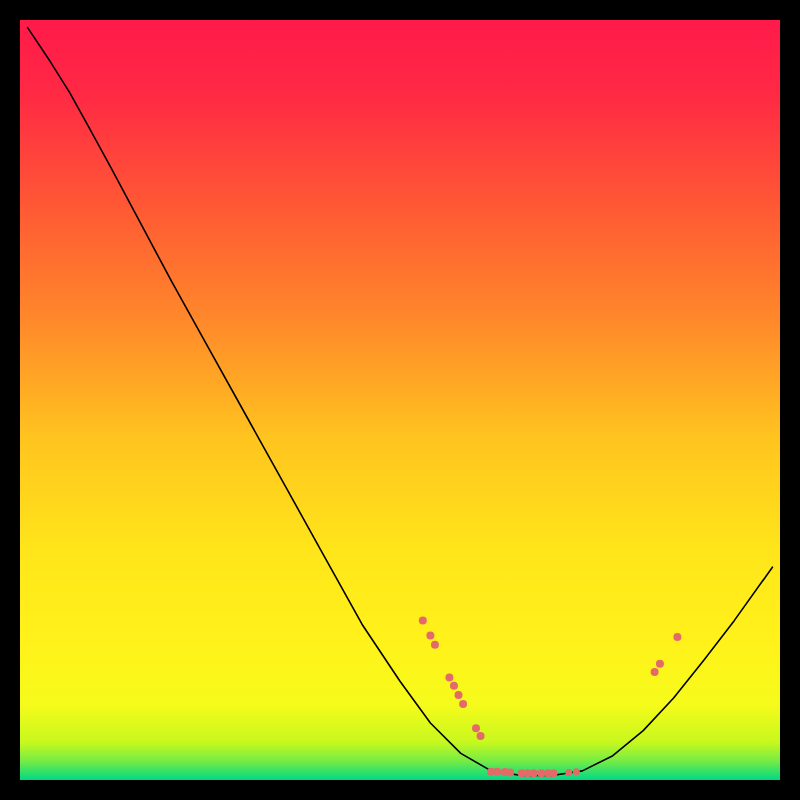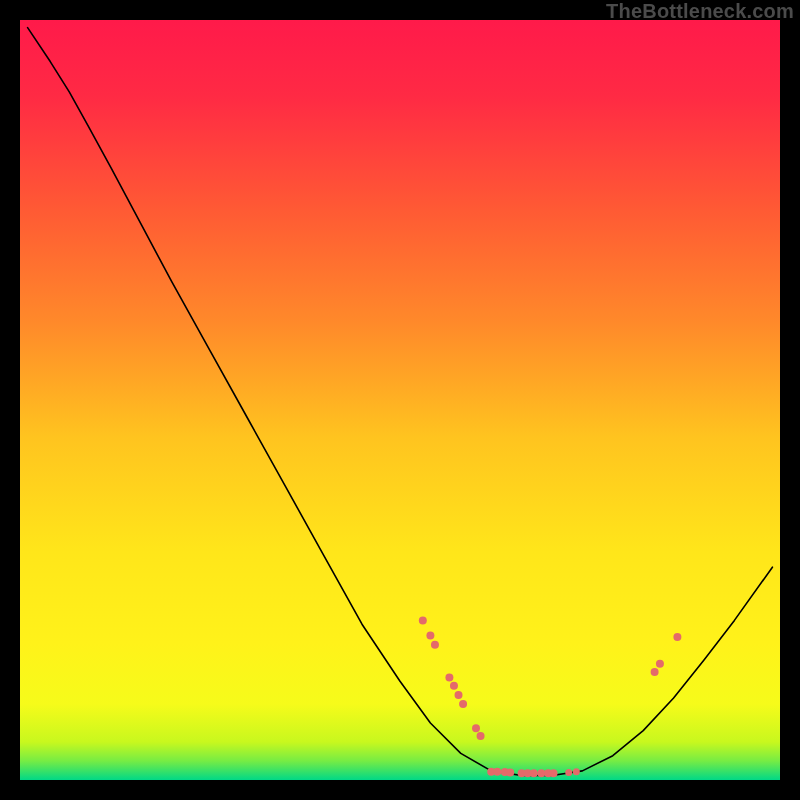--- a/index.html
+++ b/index.html
@@ -88,15 +88,14 @@
           <circle cx="548.72" cy="752.40" r="3.5" fill="#e46a6a"></circle>
           <circle cx="556.32" cy="751.64" r="3.5" fill="#e46a6a"></circle>
           <circle cx="634.60" cy="652.08" r="4" fill="#e46a6a"></circle>
           <circle cx="639.92" cy="643.72" r="4" fill="#e46a6a"></circle>
           <circle cx="657.40" cy="617.12" r="4" fill="#e46a6a"></circle>
         </g>
     </svg>
 
   </div>
 
-  <div class="watermark">TheBottleneck.com</div>
 
 </div>
 
 </body></html>

